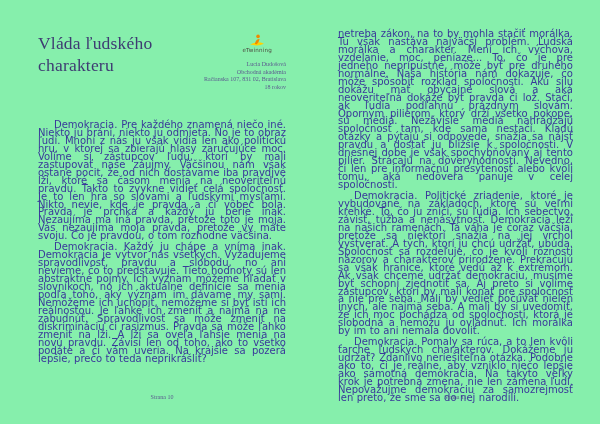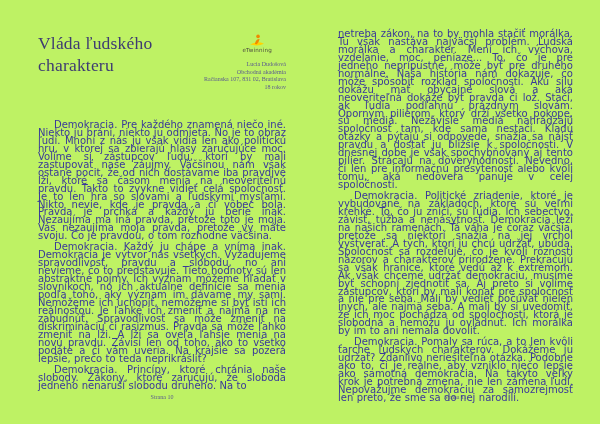--- a/index.html
+++ b/index.html
@@ -3,21 +3,21 @@
 <meta charset="utf-8">
 <style>
   * { box-sizing: border-box; }
   html, body { margin: 0; padding: 0; }
   body {
     width: 600px; height: 424px;
     background: #ffffff;
     font-family: "DejaVu Sans", sans-serif;
     overflow: hidden;
   }
-  .spread { display: flex; width: 600px; height: 424px; background: #bef264; }
+  .spread { display: flex; width: 600px; height: 424px; background: #86efac; }
   .page { position: relative; width: 300px; height: 424px; }
   .page-left  { padding: 28px 14px 0 38px; }
   .page-right { padding: 30px 27px 0 38px; }
 
   .header-row { display: flex; justify-content: space-between; height: 93px; }
 
   .doc-title {
     font-family: "Liberation Serif", serif;
     font-weight: 400;
     font-size: 17.5px;
@@ -91,21 +91,20 @@
           <div class="author-line">Obchodná akadémia</div>
           <div class="author-line">Račianska 107, 831 02, Bratislava</div>
           <div class="author-line">18 rokov</div>
         </div>
       </div>
     </div>
 
     <div class="body-text">
       <p>Demokracia. Pre každého znamená niečo iné. Niekto ju bráni, niekto ju odmieta. No je to obraz ľudí. Mnohí z nás ju však vidia len ako politickú hru, v ktorej sa zbierajú hlasy zaručujúce moc. Volíme si zástupcov ľudu, ktorí by mali zastupovať naše záujmy. Väčšinou nám však ostane pocit, že od nich dostávame iba pravdivé lži, ktoré sa časom menia na neoveriteľnú pravdu. Takto to zvykne vidieť celá spoločnosť. Je to len hra so slovami a ľudskými mysľami. Nikto nevie, kde je pravda a či vôbec bola. Pravda je prchká a každý ju berie inak. Nezaujíma ma iná pravda, pretože toto je moja. Vás nezaujíma moja pravda, pretože vy máte svoju. Čo je pravdou, o tom rozhodne väčšina.</p>
       <p>Demokracia. Každý ju chápe a vníma inak. Demokracia je výtvor nás všetkých. Vyžadujeme spravodlivosť, pravdu a slobodu, no ani nevieme, čo to predstavuje. Tieto hodnoty sú len abstraktné pojmy. Ich význam môžeme hľadať v slovníkoch, no ich aktuálne definície sa menia podľa toho, aký význam im dávame my sami. Nemôžeme ich uchopiť, nemôžeme si byť istí ich reálnosťou. Je ľahké ich zmeniť a najmä na ne zabudnúť. Spravodlivosť sa môže zmeniť na diskrimináciu či rasizmus. Pravda sa môže ľahko zmeniť na lži. A lži sa oveľa ľahšie menia na novú pravdu. Závisí len od toho, ako to všetko podáte a či vám uveria. Na krajšie sa pozerá lepšie, prečo to teda neprikrášliť?</p>
-      <p>Demokracia. Princípy, ktoré chránia naše slobody. Zákony, ktoré zaručujú, že sloboda jedného nenaruší slobodu druhého. Na to</p>
     </div>
 
     <div class="footer">Strana 10</div>
   </div>
 
   <div class="page page-right">
     <div class="body-text">
       <p class="continuation">netreba zákon, na to by mohla stačiť morálka. Tu však nastáva najväčší problém. Ľudská morálka a charakter. Mení ich výchova, vzdelanie, moc, peniaze... To, čo je pre jedného neprípustné, môže byť pre druhého normálne. Naša história nám dokazuje, čo môže spôsobiť rozklad spoločnosti. Akú silu dokážu mať obyčajné slová a aká neoveriteľná dokáže byť pravda či lož. Stačí, ak ľudia podľahnú prázdnym slovám. Oporným pilierom, ktorý drží všetko pokope, sú médiá. Nezávislé médiá nahrádzajú spoločnosť tam, kde sama nestačí. Kladú otázky a pýtajú si odpovede, snažia sa nájsť pravdu a dostať ju bližšie k spoločnosti. V dnešnej dobe je však spochybňovaný aj tento pilier. Strácajú na dôveryhodnosti. Nevedno, či len pre informačnú presýtenosť alebo kvôli tomu, aká nedôvera panuje v celej spoločnosti.</p>
       <p>Demokracia. Politické zriadenie, ktoré je vybudované na základoch, ktoré sú veľmi krehké. To, čo ju zničí, sú ľudia. Ich sebectvo, závisť, túžba a nenásytnosť. Demokracia leží na našich ramenách. Tá váha je čoraz väčšia, pretože sa niektorí snažia na jej vrchol vyštverať. A tých, ktorí ju chcú udržať, ubúda. Spoločnosť sa rozdeľuje, čo je kvôli rôznosti názorov a charakterov prirodzené. Prekračujú sa však hranice, ktoré vedú až k extrémom. Ak však chceme udržať demokraciu, musíme byť schopní zjednotiť sa. Aj preto si volíme zástupcov, ktorí by mali konať pre spoločnosť a nie pre seba. Mali by vedieť počúvať nielen iných, ale najmä seba. A mali by si uvedomiť, že ich moc pochádza od spoločnosti, ktorá je slobodná a nemôžu ju ovládnuť. Ich morálka by im to ani nemala dovoliť.</p>
       <p>Demokracia. Pomaly sa rúca, a to len kvôli ťarche ľudských charakterov. Dokážeme ju udržať? Zdanlivo neriešiteľná otázka. Podobne ako to, či je reálne, aby vzniklo niečo lepšie ako samotná demokracia. Na takýto veľký krok je potrebná zmena, nie len zámena ľudí. Nepovažujme demokraciu za samozrejmosť len preto, že sme sa do nej narodili.</p>

